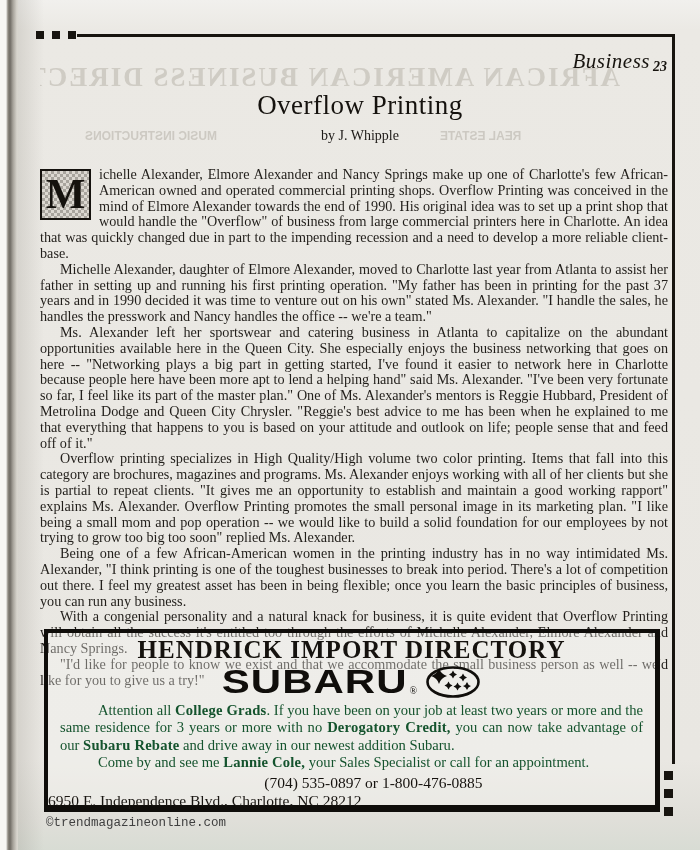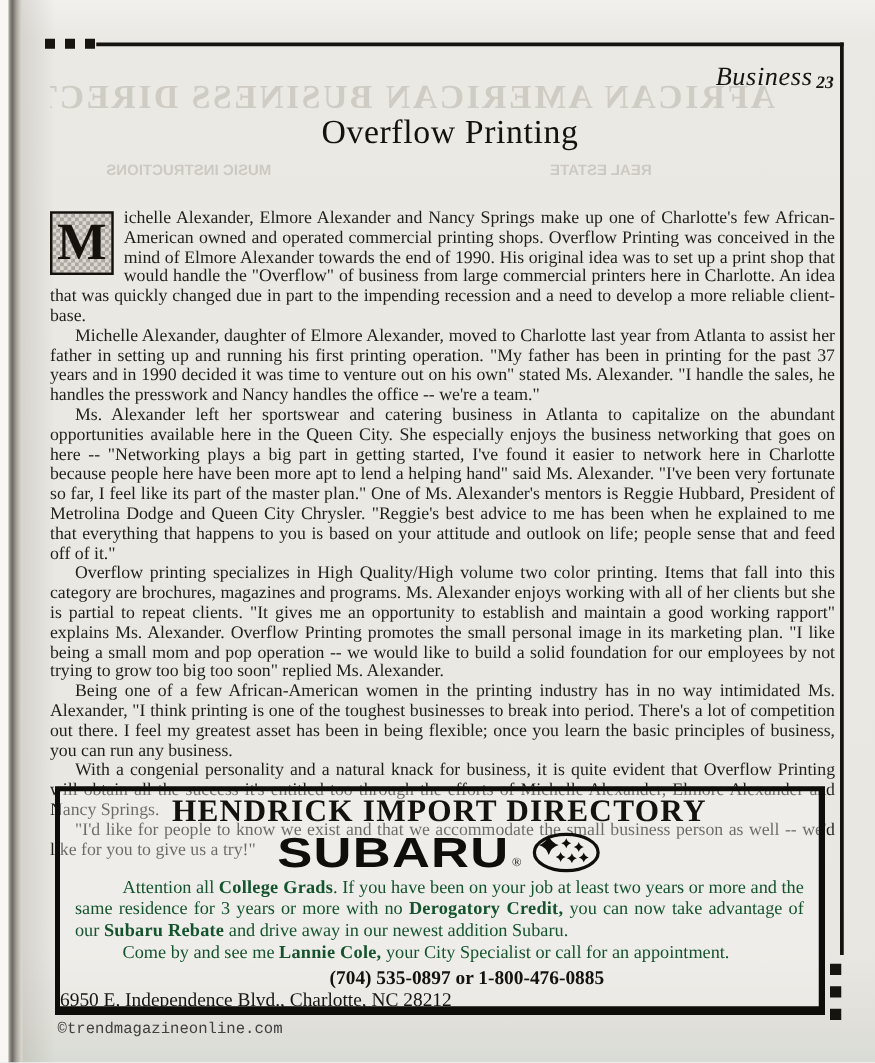--- a/index.html
+++ b/index.html
@@ -77,21 +77,21 @@
   .ad-headline{margin-top:3px;text-align:center;font-weight:bold;font-size:25px;letter-spacing:1px;color:#15120e;}
   .brand-row{display:flex;justify-content:center;align-items:center;margin-top:-2px;height:40px;}
   .subaru-word{
     font-family:"Liberation Sans",sans-serif;font-weight:bold;font-size:42px;
     letter-spacing:1px;transform:scaleY(0.8);color:#100e0b;
   }
   .reg{font-size:10px;align-self:flex-end;margin:0 4px 6px 2px;color:#100e0b;}
   .subaru-logo{width:56px;height:34px;margin-left:4px;}
   .ad-p{margin:0;padding:0 12px;font-size:14.6px;line-height:17.4px;text-indent:38px;text-align:justify;color:#14532d;}
   .ad-p b{letter-spacing:0.2px;}
-  .ad-phone{margin-top:2px;text-align:center;font-weight:bold;font-size:15.5px;color:#15120e;margin-left:44px;}
+  .ad-phone{margin-top:2px;text-align:center;font-weight:normal;font-size:15.5px;color:#15120e;margin-left:44px;}
   .ad-address{text-align:left;font-size:15.5px;color:#181511;}
   .watermark{
     position:absolute;left:46px;top:816px;
     font-family:Liberation Mono, monospace;font-size:12.5px;color:#404040;
   }
 </style>
 </head>
 <body>
 
 <div class="spine"></div>
@@ -110,20 +110,21 @@
 <div class="sq b2"></div>
 <div class="sq b3"></div>
 
 <div class="featured">
   <div>Business</div>
 </div>
 <span class="page-num">23</span>
 
 <div class="title-block">
   <h1>Overflow Printing</h1>
+  <div class="byline">by J. Whipple</div>
 </div>
 
 <div class="article">
   <p class="p-first"><span class="dropcap">M</span><span>ichelle Alexander, Elmore Alexander and Nancy Springs make up one of Charlotte's few African-American owned and operated commercial printing shops. Overflow Printing was conceived in the mind of Elmore Alexander towards the end of 1990. His original idea was to set up a print shop that would handle the "Overflow" of business from large commercial printers here in Charlotte. An idea that was quickly changed due in part to the impending recession and a need to develop a more reliable client-base.</span></p>
   <p>Michelle Alexander, daughter of Elmore Alexander, moved to Charlotte last year from Atlanta to assist her father in setting up and running his first printing operation. "My father has been in printing for the past 37 years and in 1990 decided it was time to venture out on his own" stated Ms. Alexander. "I handle the sales, he handles the presswork and Nancy handles the office -- we're a team."</p>
   <p>Ms. Alexander left her sportswear and catering business in Atlanta to capitalize on the abundant opportunities available here in the Queen City. She especially enjoys the business networking that goes on here -- "Networking plays a big part in getting started, I've found it easier to network here in Charlotte because people here have been more apt to lend a helping hand" said Ms. Alexander. "I've been very fortunate so far, I feel like its part of the master plan." One of Ms. Alexander's mentors is Reggie Hubbard, President of Metrolina Dodge and Queen City Chrysler. "Reggie's best advice to me has been when he explained to me that everything that happens to you is based on your attitude and outlook on life; people sense that and feed off of it."</p>
   <p>Overflow printing specializes in High Quality/High volume two color printing. Items that fall into this category are brochures, magazines and programs. Ms. Alexander enjoys working with all of her clients but she is partial to repeat clients. "It gives me an opportunity to establish and maintain a good working rapport" explains Ms. Alexander. Overflow Printing promotes the small personal image in its marketing plan. "I like being a small mom and pop operation -- we would like to build a solid foundation for our employees by not trying to grow too big too soon" replied Ms. Alexander.</p>
   <p>Being one of a few African-American women in the printing industry has in no way intimidated Ms. Alexander, "I think printing is one of the toughest businesses to break into period. There's a lot of competition out there. I feel my greatest asset has been in being flexible; once you learn the basic principles of business, you can run any business.</p>
   <p>With a congenial personality and a natural knack for business, it is quite evident that Overflow Printing will obtain all the success it's entitled too through the efforts of Michelle Alexander, Elmore Alexander and Nancy Springs.</p>
   <p>"I'd like for people to know we exist and that we accommodate the small business person as well -- we'd like for you to give us a try!"</p>
@@ -138,18 +139,18 @@
       <ellipse cx="28" cy="17" rx="25.5" ry="14.5" fill="none" stroke="#100e0b" stroke-width="2.6"></ellipse>
       <path fill="#100e0b" d="M14 3 Q15.8 9.2 22 11 Q15.8 12.8 14 19 Q12.2 12.8 6 11 Q12.2 9.2 14 3 Z"></path>
       <path fill="#100e0b" d="M28 5.5 Q28.9 8.6 32 9.5 Q28.9 10.4 28 13.5 Q27.1 10.4 24 9.5 Q27.1 8.6 28 5.5 Z"></path>
       <path fill="#100e0b" d="M38 8.5 Q38.9 11.6 42 12.5 Q38.9 13.4 38 16.5 Q37.1 13.4 34 12.5 Q37.1 11.6 38 8.5 Z"></path>
       <path fill="#100e0b" d="M23.5 16.5 Q24.4 19.6 27.5 20.5 Q24.4 21.4 23.5 24.5 Q22.6 21.4 19.5 20.5 Q22.6 19.6 23.5 16.5 Z"></path>
       <path fill="#100e0b" d="M32.5 17.5 Q33.4 20.6 36.5 21.5 Q33.4 22.4 32.5 25.5 Q31.6 22.4 28.5 21.5 Q31.6 20.6 32.5 17.5 Z"></path>
       <path fill="#100e0b" d="M42 17 Q42.9 20.1 46 21 Q42.9 21.9 42 25 Q41.1 21.9 38 21 Q41.1 20.1 42 17 Z"></path>
     </svg>
   </div>
   <p class="ad-p"><span>Attention all </span><b>College Grads</b><span>. If you have been on your job at least two years or more and the same residence for 3 years or more with no </span><b>Derogatory Credit,</b><span> you can now take advantage of our </span><b>Subaru Rebate</b><span> and drive away in our newest addition Subaru.</span></p>
-  <p class="ad-p"><span>Come by and see me </span><b>Lannie Cole,</b><span> your City Specialist or call for an appointment.</span></p>
+  <p class="ad-p"><span>Come by and see me </span><b>Lannie Cole,</b><span> your Sales Specialist or call for an appointment.</span></p>
   <div class="ad-phone">(704) 535-0897 or 1-800-476-0885</div>
   <div class="ad-address">6950 E. Independence Blvd., Charlotte, NC 28212</div>
 </div>
 
 <div class="watermark">©trendmagazineonline.com</div>
 
 </body></html>

